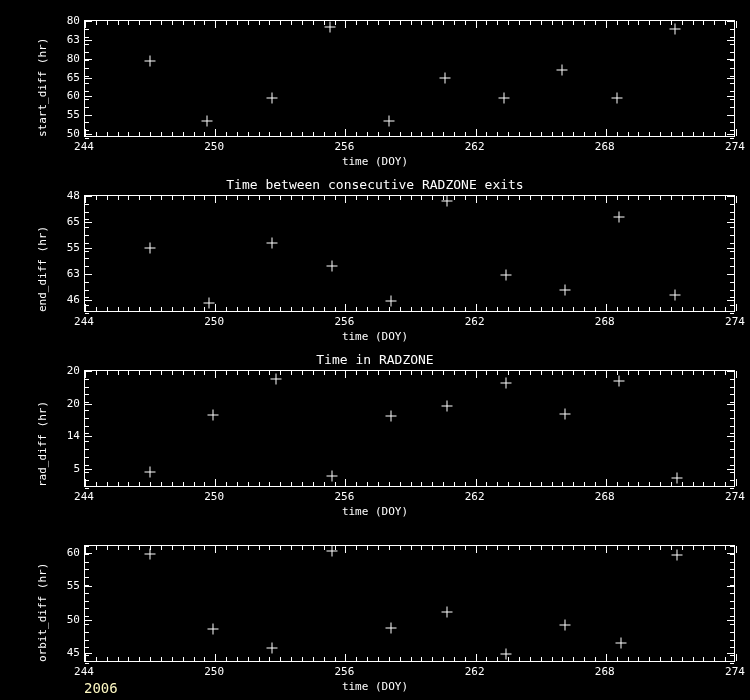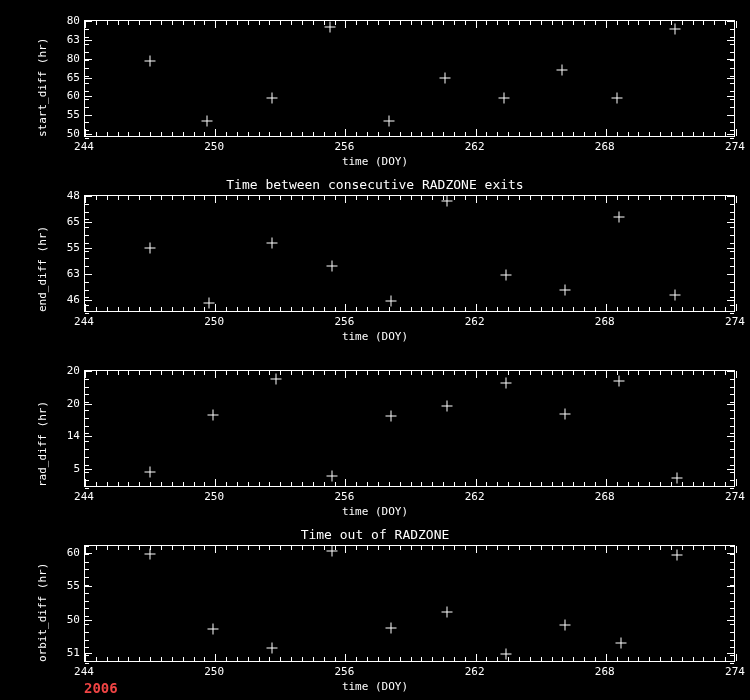--- a/index.html
+++ b/index.html
@@ -86,22 +86,21 @@
   }
   .marker::before {
     left: 0; top: 5px; width: 11px; height: 1px;
   }
   .marker::after {
     top: 0; left: 5px; height: 11px; width: 1px;
   }
   .year-label {
     position: absolute;
     font-size: 14px;
-    color: #ef4444;
-    font-weight: bold;
+    color: #fef9c3;
   }
 </style>
 </head>
 <body>
 
 <div id="figure-root">
     <div class="panel" style="top: 0px; height: 700px;">
       <div class="plot-area" style="left: 84px; top: 20px; width: 651px; height: 117px;">
         <div class="tick" style="left: 0px; bottom: 0px; width: 1px; height: 4px;"></div>
         <div class="tick" style="left: 0px; top: 0px; width: 1px; height: 4px;"></div>
@@ -508,20 +507,21 @@
       <div class="xtick-label" style="left: 735px; top: 315px;">274</div>
       <div class="ytick-label" style="left: 50px; width: 30px; top: 299px;">46</div>
       <div class="ytick-label" style="left: 50px; width: 30px; top: 273px;">63</div>
       <div class="ytick-label" style="left: 50px; width: 30px; top: 247px;">55</div>
       <div class="ytick-label" style="left: 50px; width: 30px; top: 221px;">65</div>
       <div class="ytick-label" style="left: 50px; width: 30px; top: 195px;">48</div>
       <div class="ylabel" style="left: 36px; top: 312px;">end_diff (hr)</div>
       <div class="xlabel" style="top: 330px;">time (DOY)</div>
     </div>
     <div class="panel" style="top: 0px; height: 700px;">
+      <div class="panel-title" style="top: 352px;">Time in RADZONE</div>
       <div class="plot-area" style="left: 84px; top: 370px; width: 651px; height: 117px;">
         <div class="tick" style="left: 0px; bottom: 0px; width: 1px; height: 4px;"></div>
         <div class="tick" style="left: 0px; top: 0px; width: 1px; height: 4px;"></div>
         <div class="tick" style="left: 10.85px; bottom: 0px; width: 1px; height: 4px;"></div>
         <div class="tick" style="left: 10.85px; top: 0px; width: 1px; height: 4px;"></div>
         <div class="tick" style="left: 21.7px; bottom: 0px; width: 1px; height: 4px;"></div>
         <div class="tick" style="left: 21.7px; top: 0px; width: 1px; height: 4px;"></div>
         <div class="tick" style="left: 32.55px; bottom: 0px; width: 1px; height: 4px;"></div>
         <div class="tick" style="left: 32.55px; top: 0px; width: 1px; height: 4px;"></div>
         <div class="tick" style="left: 43.4px; bottom: 0px; width: 1px; height: 4px;"></div>
@@ -708,21 +708,20 @@
       <div class="xtick-label" style="left: 604.8px; top: 490px;">268</div>
       <div class="xtick-label" style="left: 735px; top: 490px;">274</div>
       <div class="ytick-label" style="left: 50px; width: 30px; top: 467.5px;">5</div>
       <div class="ytick-label" style="left: 50px; width: 30px; top: 435px;">14</div>
       <div class="ytick-label" style="left: 50px; width: 30px; top: 402.5px;">20</div>
       <div class="ytick-label" style="left: 50px; width: 30px; top: 370px;">20</div>
       <div class="ylabel" style="left: 36px; top: 487px;">rad_diff (hr)</div>
       <div class="xlabel" style="top: 505px;">time (DOY)</div>
     </div>
     <div class="panel" style="top: 0px; height: 700px;">
-      <div class="panel-title" style="top: 527px;">Time out of RADZONE</div>
       <div class="plot-area" style="left: 84px; top: 545px; width: 651px; height: 117px;">
         <div class="tick" style="left: 0px; bottom: 0px; width: 1px; height: 4px;"></div>
         <div class="tick" style="left: 0px; top: 0px; width: 1px; height: 4px;"></div>
         <div class="tick" style="left: 10.85px; bottom: 0px; width: 1px; height: 4px;"></div>
         <div class="tick" style="left: 10.85px; top: 0px; width: 1px; height: 4px;"></div>
         <div class="tick" style="left: 21.7px; bottom: 0px; width: 1px; height: 4px;"></div>
         <div class="tick" style="left: 21.7px; top: 0px; width: 1px; height: 4px;"></div>
         <div class="tick" style="left: 32.55px; bottom: 0px; width: 1px; height: 4px;"></div>
         <div class="tick" style="left: 32.55px; top: 0px; width: 1px; height: 4px;"></div>
         <div class="tick" style="left: 43.4px; bottom: 0px; width: 1px; height: 4px;"></div>
@@ -901,21 +900,21 @@
         <div class="marker" style="left: 479.57px; top: 78.8914px;"></div>
         <div class="marker" style="left: 535.99px; top: 96.9429px;"></div>
         <div class="marker" style="left: 592.41px; top: 9.36px;"></div>
       </div>
       <div class="xtick-label" style="left: 84px; top: 665px;">244</div>
       <div class="xtick-label" style="left: 214.2px; top: 665px;">250</div>
       <div class="xtick-label" style="left: 344.4px; top: 665px;">256</div>
       <div class="xtick-label" style="left: 474.6px; top: 665px;">262</div>
       <div class="xtick-label" style="left: 604.8px; top: 665px;">268</div>
       <div class="xtick-label" style="left: 735px; top: 665px;">274</div>
-      <div class="ytick-label" style="left: 50px; width: 30px; top: 651.971px;">51</div>
+      <div class="ytick-label" style="left: 50px; width: 30px; top: 651.971px;">45</div>
       <div class="ytick-label" style="left: 50px; width: 30px; top: 618.543px;">50</div>
       <div class="ytick-label" style="left: 50px; width: 30px; top: 585.114px;">55</div>
       <div class="ytick-label" style="left: 50px; width: 30px; top: 551.686px;">60</div>
       <div class="ylabel" style="left: 36px; top: 662px;">orbit_diff (hr)</div>
       <div class="xlabel" style="top: 680px;">time (DOY)</div>
     </div>
   </div>
 <div class="year-label" style="left:84px; top:680px;">2006</div>
 
 </body></html>

